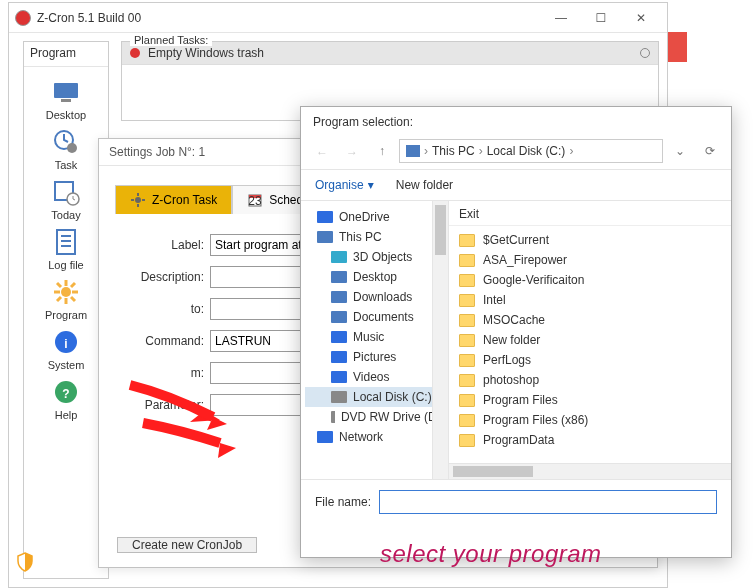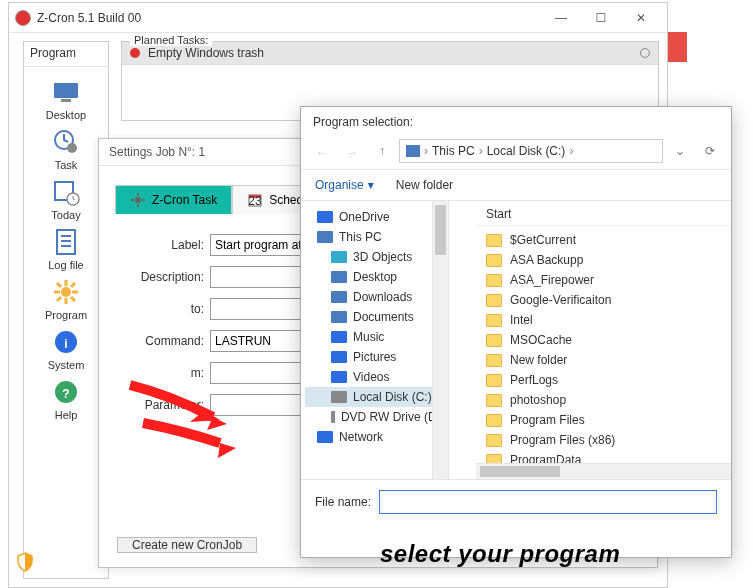--- a/index.html
+++ b/index.html
@@ -30,21 +30,21 @@
 
 
 .redblock { position:absolute; right:66px; top:32px; width:28px; height:30px; background:#e74d44; }
 
 
 .settings-dialog { position:absolute; left:98px; top:138px; width:560px; height:430px; background:#fff; border:1px solid #c2c2c2; box-shadow:0 2px 10px rgba(0,0,0,.1);}
 .settings-title { padding:6px 10px; color:#555; font-size:12px; border-bottom:1px solid #e5e5e5;}
 .settings-body { padding:18px 16px 10px; }
 .tabstrip { display:flex; align-items:center; gap:0; border-bottom:1px solid #ccc; margin-bottom:20px;}
 .tabstrip .tab { display:flex; align-items:center; gap:6px; padding:6px 14px; border:1px solid #ccc; border-bottom:none; background:#f8f8f8; position:relative; top:1px;}
-.tabstrip .tab.active { background:#14b8a6; }
+.tabstrip .tab.active { background:#eab308; }
 .form-row { display:flex; align-items:center; margin-bottom:10px; }
 .form-row .flabel { width:95px; text-align:right; padding-right:6px; color:#333; position:relative;}
 .form-row input[type=text] { flex:1; height:22px; border:1px solid #999; padding:0 4px; max-width:260px;}
 .btnrow { position:absolute; left:18px; bottom:14px; display:flex; gap:12px;}
 .btnrow button { height:16px; padding:0 14px; background:#f0f0f0; border:1px solid #bbb; color:#333; cursor:pointer;}
 
 .arrow1 { position:absolute; left:125px; top:380px; pointer-events:none; }
 .arrow2 { position:absolute; left:140px; top:418px; pointer-events:none; }
 
 
@@ -53,40 +53,40 @@
 .fd-nav { display:flex; align-items:center; gap:4px; padding:0 8px 6px; }
 .navbtn { width:26px; height:24px; display:flex; align-items:center; justify-content:center; color:#777; }
 .navbtn.dis { color:#ccc; }
 .crumb-bar { flex:1; border:1px solid #ccc; height:24px; display:flex; align-items:center; padding:0 6px; gap:4px;}
 .crumb-bar .pc-ico { width:14px; height:12px; background:#4a7bbf; display:inline-block; }
 .crumb-bar .sep { color:#888; }
 .crumb-bar .crumb { color:#333; }
 .fd-toolbar { display:flex; align-items:center; gap:22px; padding:8px 14px; border-top:1px solid #e5e5e5; border-bottom:1px solid #e5e5e5;}
 .fd-toolbar .org { color:#1a5eb3; display:flex; align-items:center; gap:4px;}
 .fd-toolbar .nf { color:#333; }
-.fd-body { display:flex; height:278px;gap:27px; }
+.fd-body { display:flex; height:278px; }
 .fd-tree { width:148px; border-right:1px solid #e5e5e5; overflow:hidden; padding:6px 0 6px 4px; position:relative;}
 .fd-tree::-webkit-scrollbar{width:12px}
 .tree-scroll { position:absolute; right:0; top:0; width:16px; height:100%; background:#f1f1f1; border-left:1px solid #e5e5e5;}
 .tree-scroll .thumb { position:absolute; left:2px; right:2px; top:4px; height:50px; background:#c8c8c8;}
 .tree-item { display:flex; align-items:center; gap:6px; padding:3px 4px 3px 12px; color:#333; cursor:pointer; white-space:nowrap;}
 .tree-item.sub { padding-left:26px; }
 .tree-item.sel { background:#d8e6f2; }
 .fd-list { flex:1; overflow:hidden; position:relative;}
 .list-head { padding:6px 10px 4px; color:#333; border-bottom:1px solid #eee; }
 .list-items { padding:4px 0;}
 .li { display:flex; align-items:center; gap:8px; padding:3px 10px; color:#333; cursor:pointer;}
 .folder-icon { width:16px; height:13px; background:#ffd76b; border:1px solid #e6b84a; border-radius:1px; display:inline-block;}
 .list-scroll { position:absolute; bottom:0; left:0; right:0; height:16px; background:#f1f1f1; border-top:1px solid #e5e5e5;}
 .list-scroll .thumb { position:absolute; top:2px; bottom:2px; left:4px; width:80px; background:#c8c8c8;}
 .fd-footer { display:flex; align-items:center; gap:8px; padding:10px 14px; border-top:1px solid #e5e5e5;}
 .fd-footer .fnlabel { color:#333; }
 .fd-footer input { flex:1; height:24px; border:1px solid #3a7bd5; padding:0 4px;}
 
-.annotation { position:absolute; left:380px; bottom:20px; color:#000000; font-weight:bold; font-style:italic; font-size:24px; letter-spacing:.5px; pointer-events:none;}
+.annotation { position:absolute; left:380px; bottom:20px; color:#be185d; font-weight:normal; font-style:italic; font-size:24px; letter-spacing:.5px; pointer-events:none;}
 
 .shield { position:absolute; left:16px; bottom:16px; }
 
 svg { display:block; }
 </style>
 </head>
 <body>
 
 <div class="redblock"></div>
 
@@ -365,29 +365,25 @@
           <svg width="16" height="14">
             <rect width="16" height="12" y="1" rx="1" fill="#2d6cdf"></rect>
           </svg>
           <span>Network</span>
         </div>
         <div class="tree-scroll">
           <div class="thumb"></div>
         </div>
     </div>
     <div class="fd-list">
-      <div class="list-head">Start</div>
+      <div class="list-head">Exit</div>
       <div class="list-items" id="fd-list">
           <div class="li">
             <span class="folder-icon"></span>
             <span>$GetCurrent</span>
-          </div>
-          <div class="li">
-            <span class="folder-icon"></span>
-            <span>ASA Backupp</span>
           </div>
           <div class="li">
             <span class="folder-icon"></span>
             <span>ASA_Firepower</span>
           </div>
           <div class="li">
             <span class="folder-icon"></span>
             <span>Google-Verificaiton</span>
           </div>
           <div class="li">

